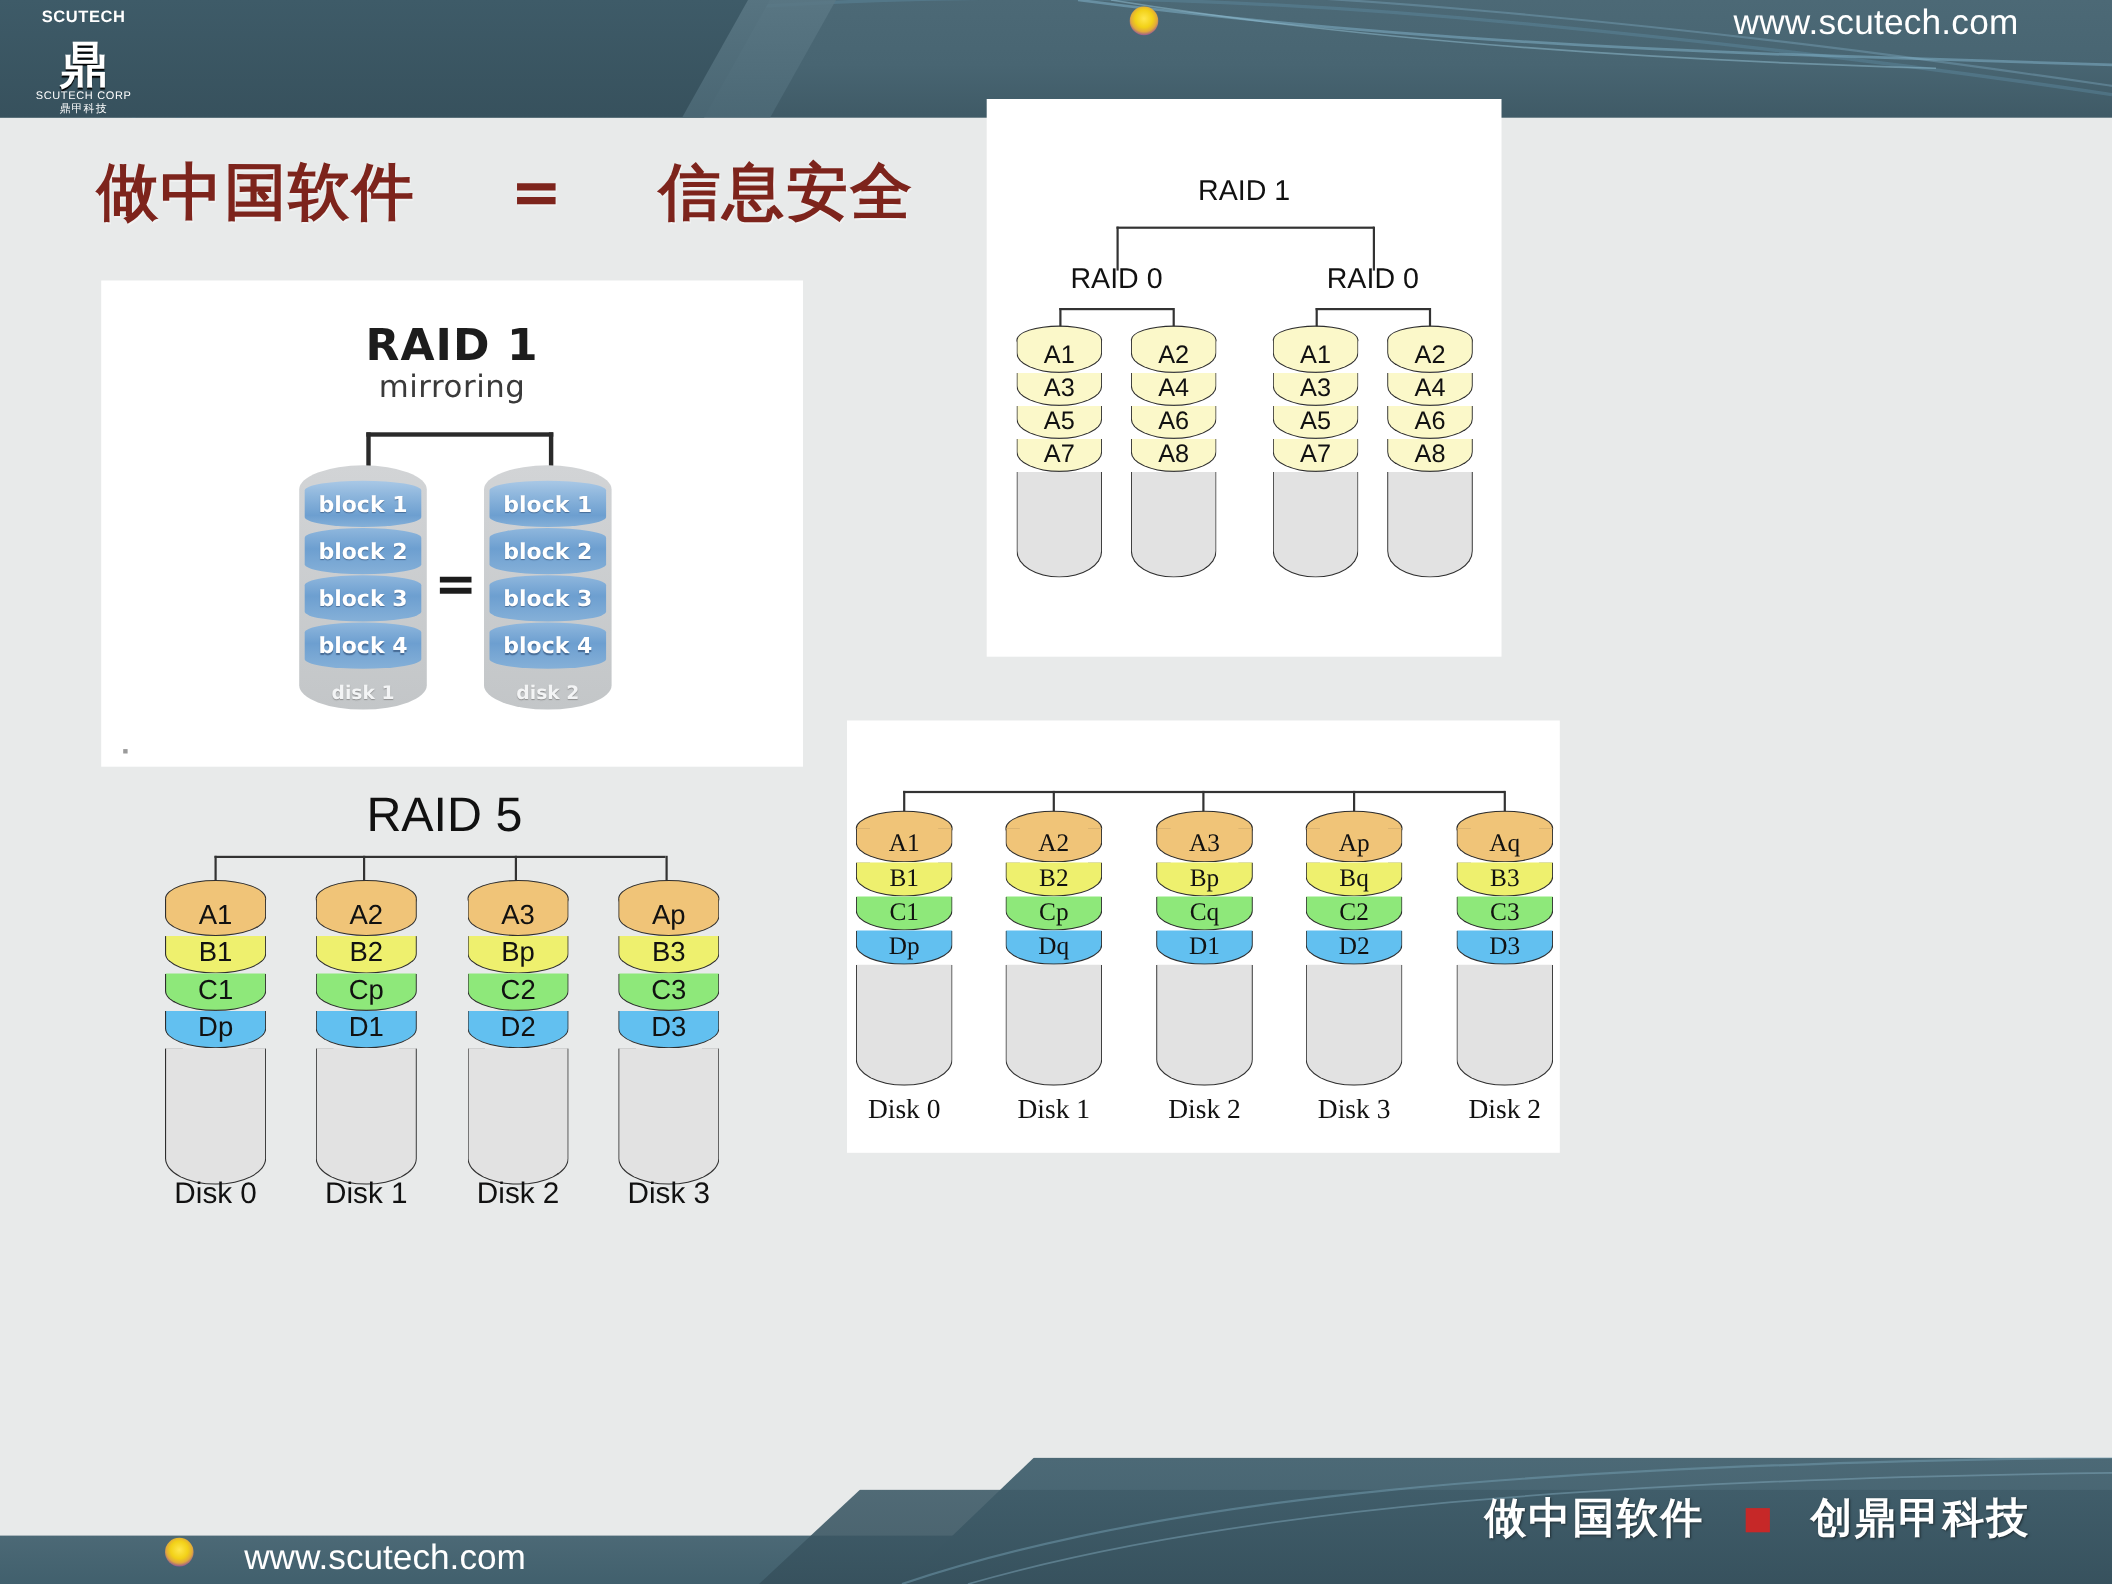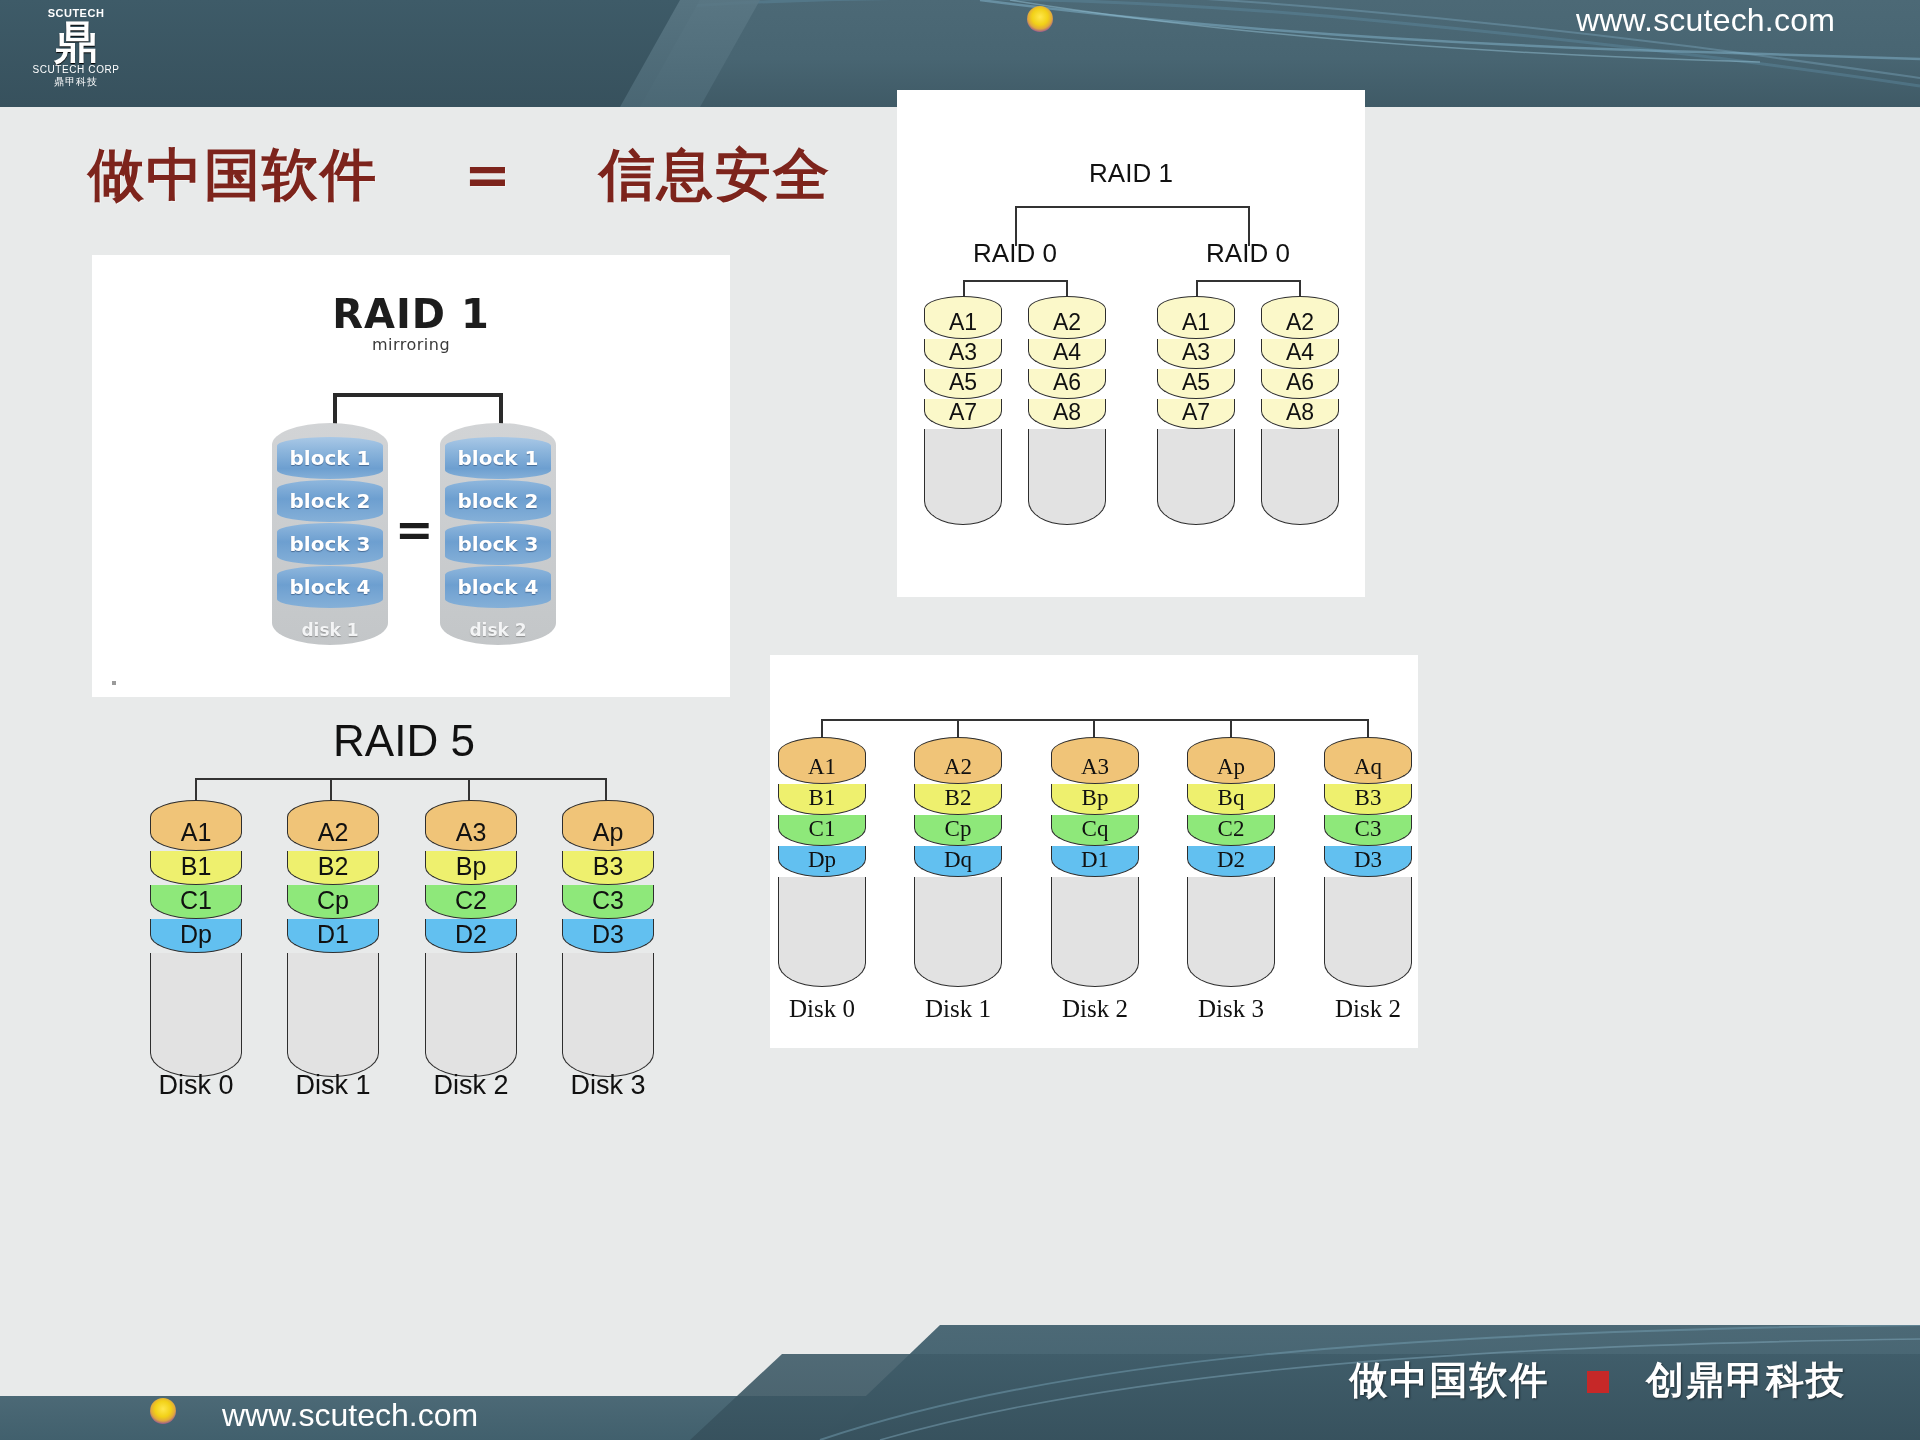--- a/index.html
+++ b/index.html
@@ -30,22 +30,22 @@
     position:absolute; left:620px; top:0; width:140px; height:107px;
     background:linear-gradient(180deg,#5b7885 0%,#4d6a77 100%);
     clip-path: polygon(60px 0, 140px 0, 80px 107px, 0 107px);
     opacity:.85;
   }
   .logo-wrap {
     position:absolute; left:28px; top:8px; width:96px; height:92px;
     color:#fff; text-align:center;
   }
   .logo-mark {
-    font-size:11px; letter-spacing:.5px; line-height:1;
-    font-weight:bold; color:#ffffff; margin-bottom:1px;
+    font-size:15px; letter-spacing:.5px; line-height:1;
+    font-weight:bold; color:#ffffff; margin-bottom:15px;
   }
   .logo-glyph {
     font-size:44px; line-height:44px; font-weight:bold; color:#fff;
     font-family:"DejaVu Sans", sans-serif;
     text-shadow:0 1px 1px #000;
   }
   .logo-en { font-size:10px; letter-spacing:.6px; color:#fff; line-height:12px; }
   .logo-cn { font-size:10px; letter-spacing:1px; color:#fff; line-height:12px; }
   .company-name {
     position:absolute; left:112px; top:20px;
@@ -83,21 +83,21 @@
   #panel-raid6  { left:770px; top:655px; width:648px;  height:393px; }
 
   
   .r1-title {
     position:absolute; left:0; right:0; top:36px; text-align:center;
     font-size:40px; font-weight:bold; color:#1d1d1d; letter-spacing:1px;
     font-family:"DejaVu Sans","Liberation Sans",sans-serif;
   }
   .r1-sub {
     position:absolute; left:0; right:0; top:80px; text-align:center;
-    font-size:16px; color:#3a3a3a; letter-spacing:.5px;
+    font-size:28px; color:#3a3a3a; letter-spacing:.5px;
     font-family:"DejaVu Sans","Liberation Sans",sans-serif;
   }
   .r1-bracket {
     position:absolute; left:241px; top:138px; width:170px; height:40px;
     border:4px solid #2a2a2a; border-bottom:none;
   }
   .r1-stack { position:absolute; top:168px; width:116px; }
   #r1-disk-a { left:180px; }
   #r1-disk-b { left:348px; }
   .r1-body {

